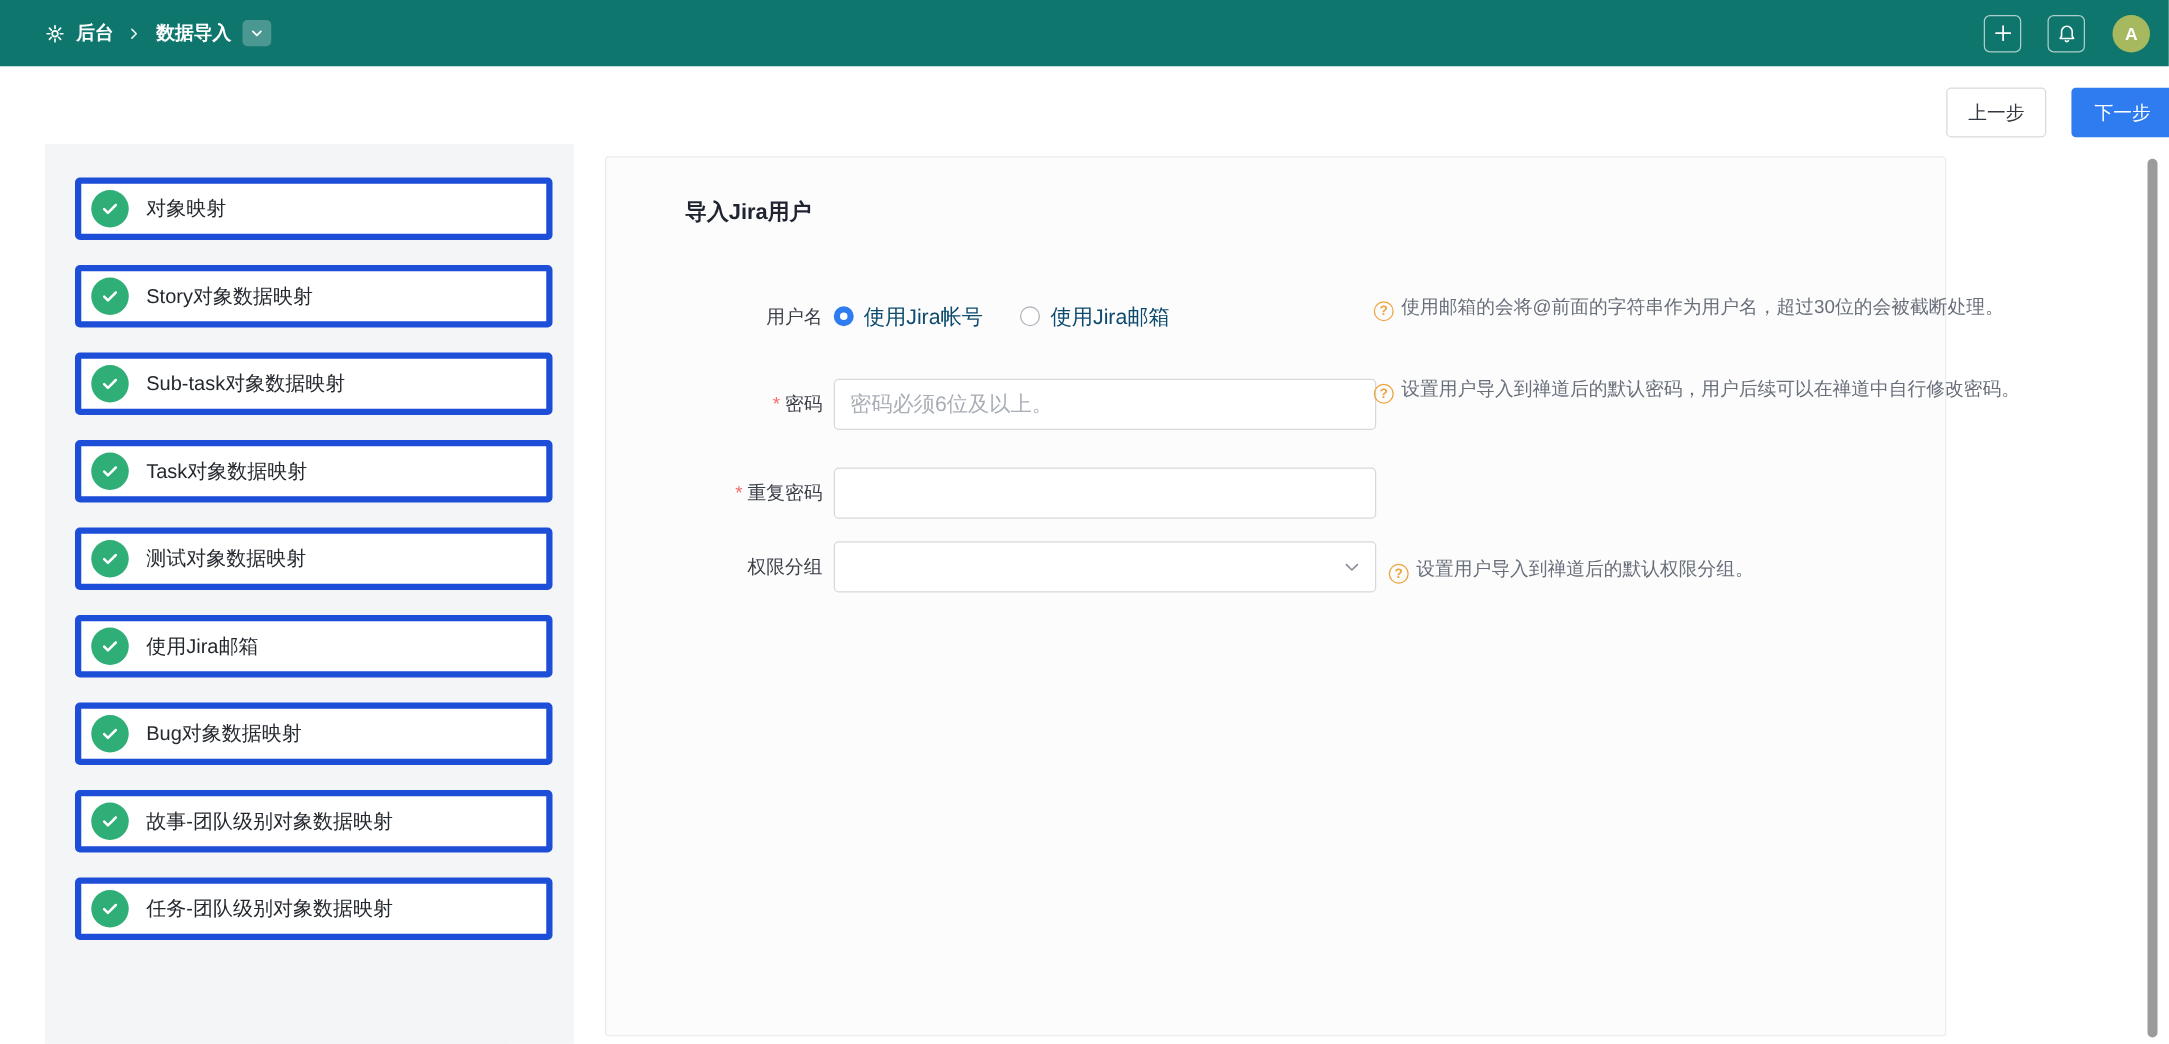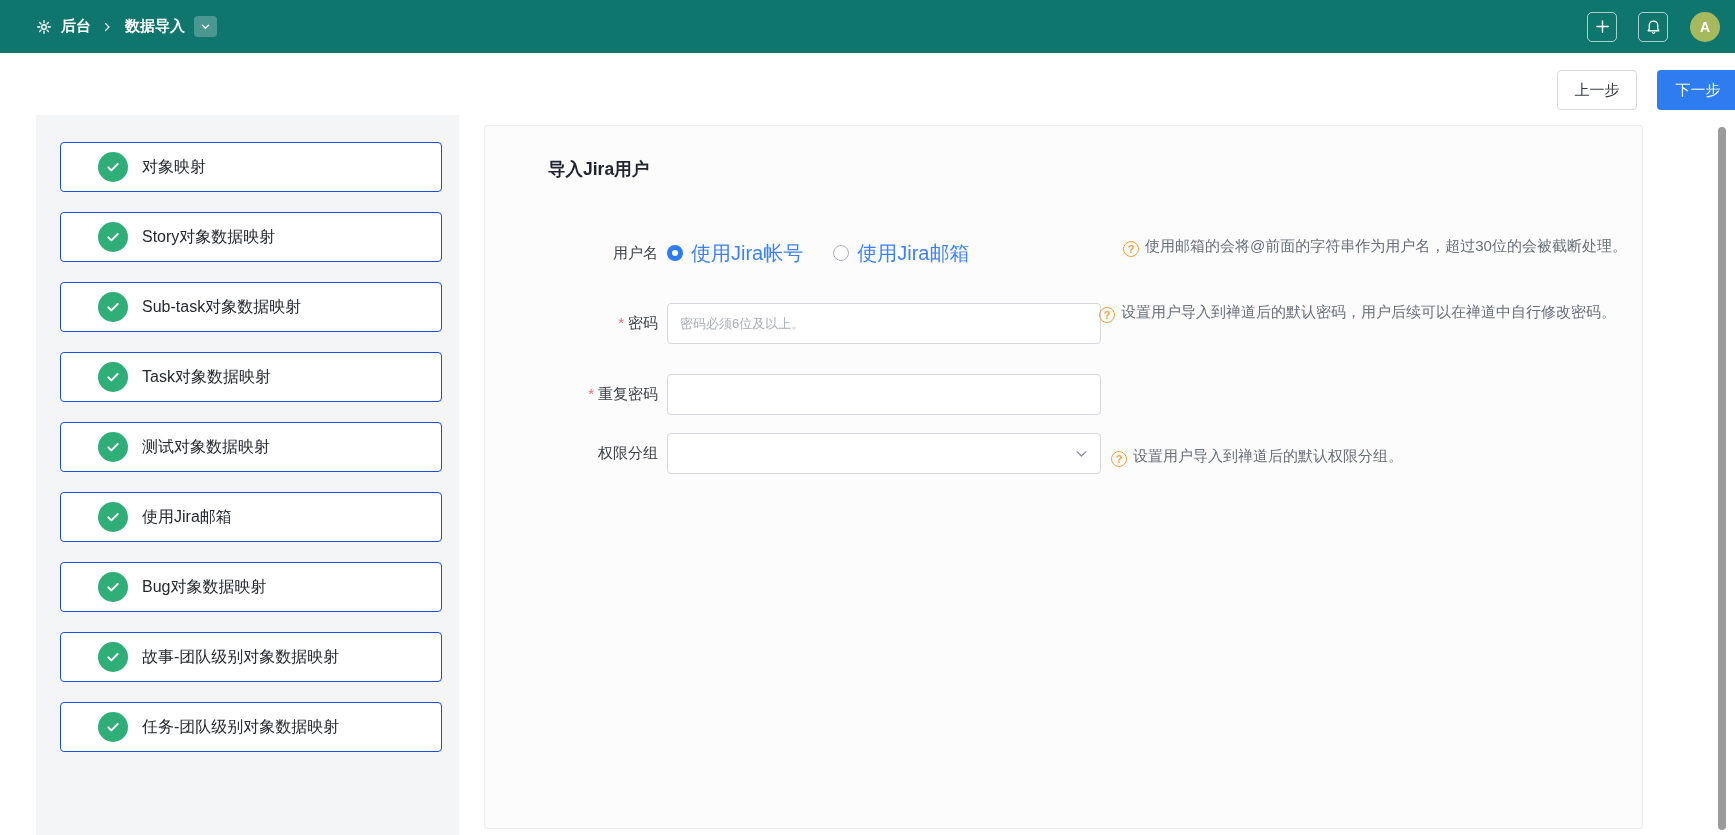--- a/index.html
+++ b/index.html
@@ -26,45 +26,45 @@
   
   .toolbar { position:absolute; top:70px; left:1557px; display:flex; }
   .btn { height:40px; border-radius:4px; font-size:15px; display:flex; align-items:center;
     justify-content:center; cursor:pointer; border:1px solid transparent; }
   .btn-prev { width:80px; background:#ffffff; border-color:#d6d9dd; color:#333840; }
   .btn-next { width:82px; background:#2e7cf0; color:#ffffff; margin-left:20px; }
 
   
   .sidebar { position:absolute; left:36px; top:115px; width:423px; height:720px; background:#f4f5f6; }
   .step-card { width:382px; height:50px; margin:0 0 20px 24px; background:#ffffff;
-    border:1px solid #1d4ed8; border-radius:4px; display:flex; align-items:center;
-    padding-left:37px; cursor:pointer; }
+    border:5px solid #1d4ed8; border-radius:4px; display:flex; align-items:center;
+    padding-left:8px; cursor:pointer; }
   .step-card:first-of-type { margin-top:27px; }
   .check-circle { width:30px; height:30px; border-radius:50%; background:#2fae78; flex:none;
     display:flex; align-items:center; justify-content:center; }
   .step-label { margin-left:14px; font-size:16px; color:#24292f; }
 
   
-  .panel { position:absolute; left:484px; top:125px; width:1159px; height:704px;
+  .panel { position:absolute; left:484px; top:125px; width:1073px; height:704px;
     background:#fcfcfd; border:1px solid #eaecee; border-radius:3px; }
   .panel-title { position:absolute; left:63px; top:31px; font-size:17.5px; font-weight:bold; color:#1f2430; }
 
   .frow { position:absolute; left:0; display:flex; align-items:center; width:1100px; }
   .flabel { width:173px; text-align:right; font-size:15px; color:#3a3f47; flex:none; }
   .req { color:#f56c6c; margin-right:4px; font-size:15px; }
   .fcontent { margin-left:9px; display:flex; align-items:center; }
 
   .radio { width:16px; height:16px; border-radius:50%; background:#fff; cursor:pointer; flex:none; }
   .radio.checked { border:5px solid #2e7cf0; }
   .radio.unchecked { border:1px solid #adb1b8; }
-  .radio-label { font-size:20px; color:#3b82f6; margin:0 0 0 8px; cursor:pointer; }
+  .radio-label { font-size:17px; color:#0c4a6e; margin:0 0 0 8px; cursor:pointer; }
   .radio-gap { width:30px; }
 
   .tinput { width:434px; height:41px; border:1px solid #d5d8dc; border-radius:4px; background:#fff;
-    font-size:13px; color:#333; padding:0 12px; outline:none;
+    font-size:17px; color:#333; padding:0 12px; outline:none;
     font-family:"Liberation Sans","DejaVu Sans",sans-serif; }
   .tinput::placeholder { color:#a9aeb6; }
   .fselect { position:relative; width:434px; height:41px; border:1px solid #d5d8dc; border-radius:4px;
     background:#fff; cursor:pointer; }
   .fselect .chev { position:absolute; right:11px; top:12px; }
 
   .help { position:absolute; width:527px; font-size:15px; line-height:24px; color:#686f7a; }
   .qicon { display:inline-flex; width:16px; height:16px; border:1px solid #eda23c; border-radius:50%;
     color:#eda23c; font-size:11px; font-weight:bold; align-items:center; justify-content:center;
     margin-right:6px; vertical-align:-2px; }
@@ -209,21 +209,21 @@
   <div class="frow" style="top:115px; height:24px;">
     <div class="flabel">用户名</div>
     <div class="fcontent">
       <span class="radio checked"></span>
       <span class="radio-label">使用Jira帐号</span>
       <span class="radio-gap"></span>
       <span class="radio unchecked"></span>
       <span class="radio-label">使用Jira邮箱</span>
     </div>
   </div>
-  <div class="help" style="left:614px; top:108px;margin-left:24px;">
+  <div class="help" style="left:614px; top:108px;">
     <span class="qicon">?</span><span>使用邮箱的会将@前面的字符串作为用户名，超过30位的会被截断处理。</span>
   </div>
 
   <div class="frow" style="top:177px; height:41px;">
     <div class="flabel"><span class="req">*</span><span>密码</span></div>
     <div class="fcontent">
       <input class="tinput" type="text" placeholder="密码必须6位及以上。" style="">
     </div>
   </div>
   <div class="help" style="left:614px; top:174px;">

